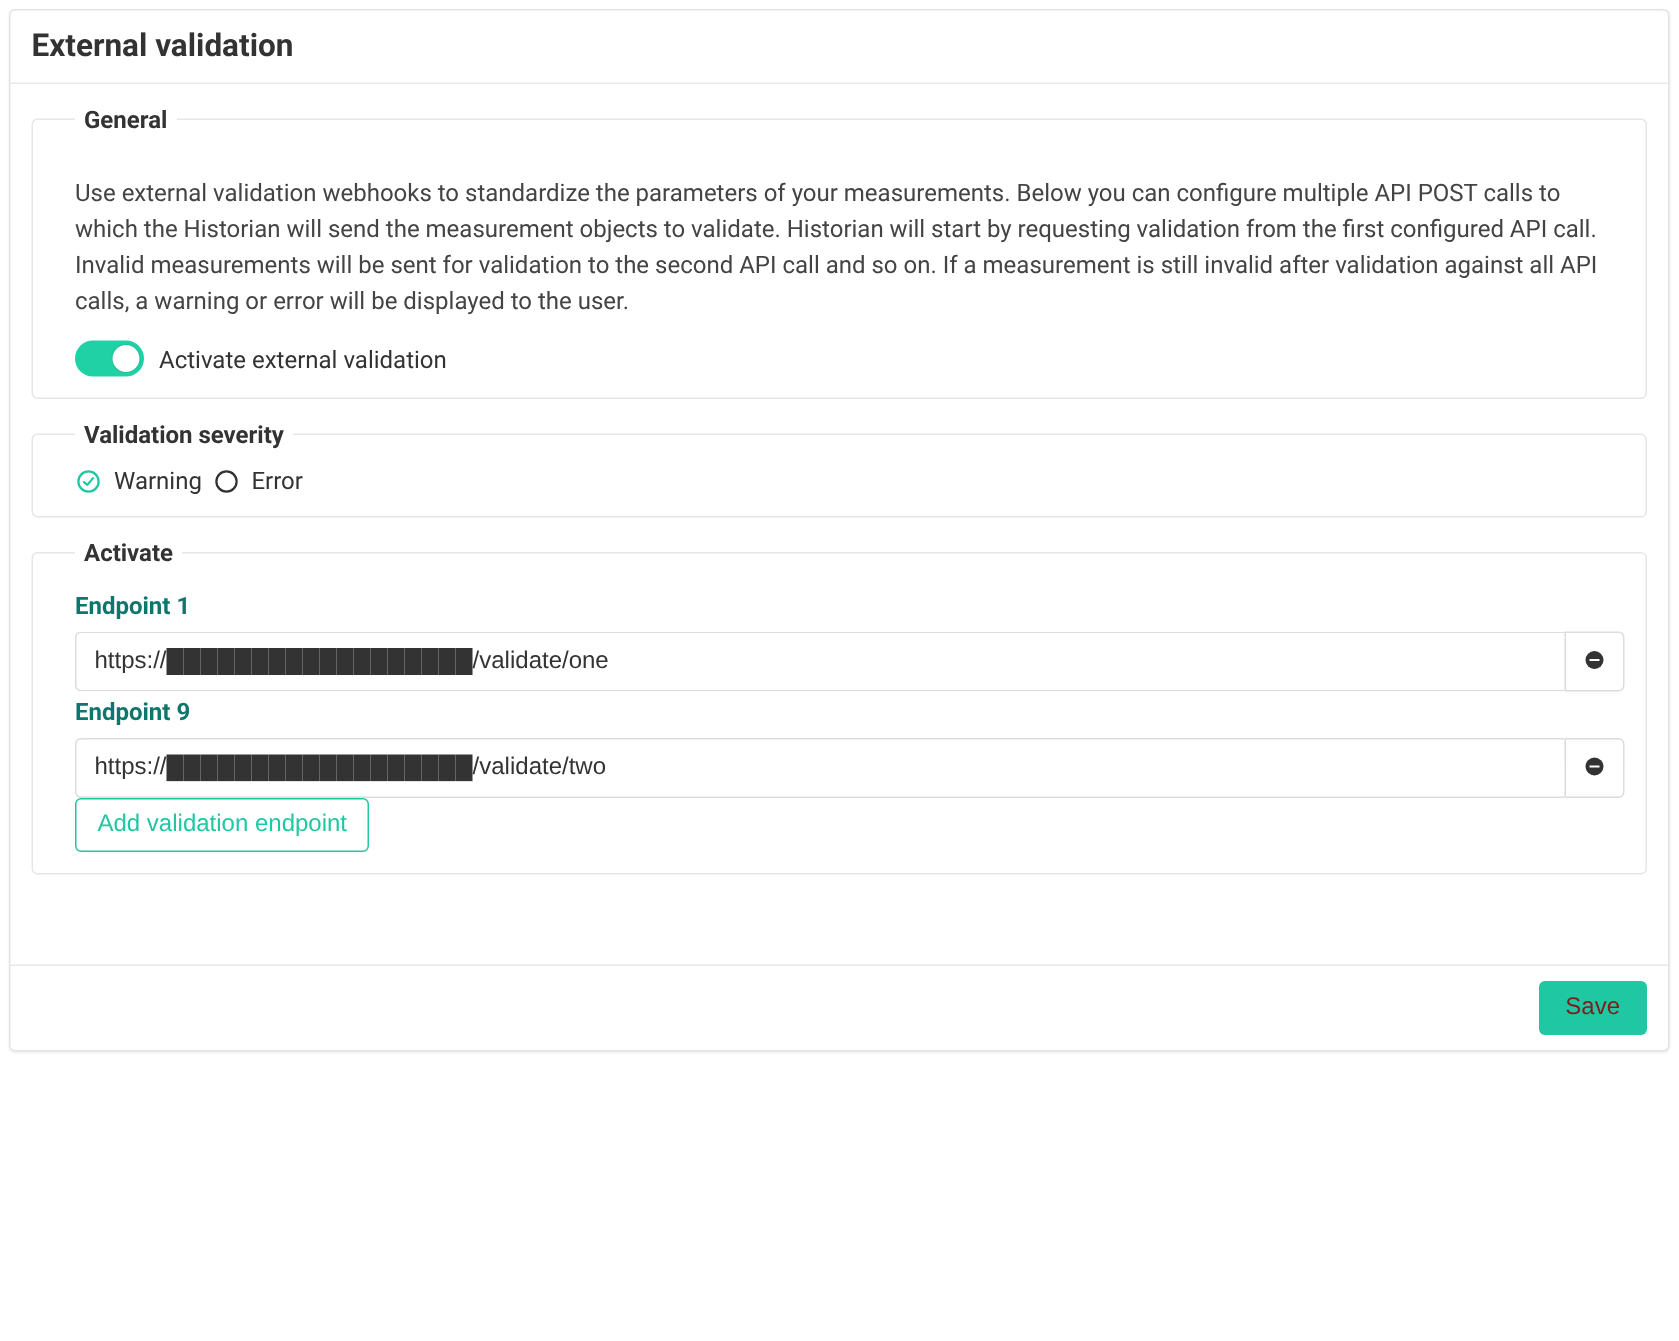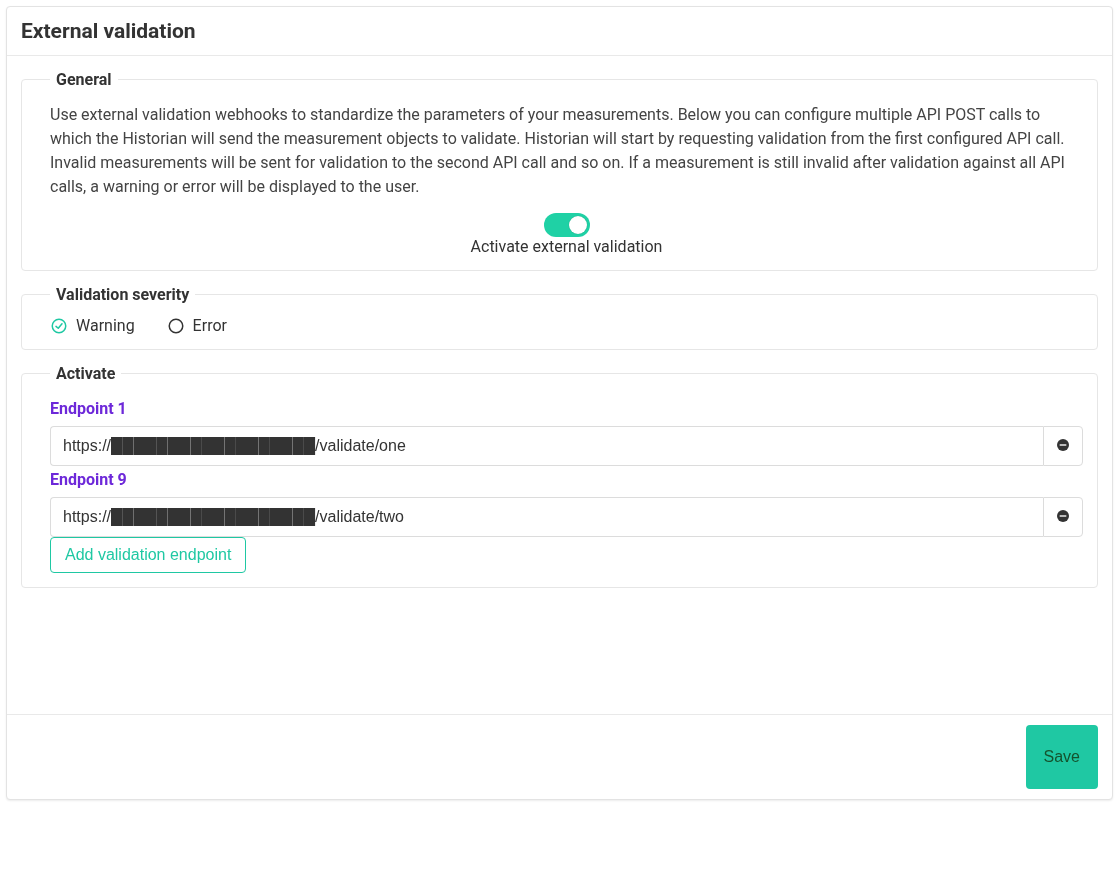--- a/index.html
+++ b/index.html
@@ -11,21 +11,21 @@
     color: #333;
     background: #fff;
     width: 1119px;
     height: 894px;
     overflow: hidden;
   }
   .panel {
     position: relative;
     margin: 6px;
     width: 1107px;
-    height: 794px;
+    height: 695px;
     border: 1px solid #e3e3e3;
     border-radius: 4px;
     box-shadow: 0 1px 2px rgba(0,0,0,0.08);
     background: #fff;
     display: flex;
     flex-direction: column;
   }
   .panel-header {
     padding: 12px 14px;
     border-bottom: 1px solid #e9e9e9;
@@ -51,26 +51,26 @@
     font-weight: 700;
     font-size: 16px;
     color: #333;
     padding: 0 6px;
     margin-left: 0;
   }
   .description {
     font-size: 16px;
     line-height: 1.5;
     color: #444;
-    margin: 2px 0 14px 0;
+    margin: 16px 0 14px 0;
   }
   .toggle-row {
     display: flex;
     align-items: center;
-    flex-direction: column;
+    gap: 10px;
   }
   .switch {
     position: relative;
     display: inline-block;
     width: 46px;
     height: 24px;
     flex-shrink: 0;
   }
   .slider {
     position: absolute;
@@ -91,42 +91,42 @@
     border-radius: 50%;
     transition: .2s;
     box-shadow: 0 0 1px rgba(0,0,0,0.3);
   }
   .toggle-label {
     font-size: 16px;
     color: #333;
   }
   .radio-row {
     display: flex;
-    gap: 32px;
+    gap: 7px;
     align-items: center;
     font-size: 16px;
   }
   .radio-option {
     display: inline-flex;
     align-items: center;
     gap: 8px;
     cursor: pointer;
   }
   .radio-icon {
     width: 18px;
     height: 18px;
     display: inline-flex;
     align-items: center;
     justify-content: center;
   }
   .radio-icon svg { width: 18px; height: 18px; }
   .endpoint-label {
     font-weight: 700;
     font-size: 16px;
-    color: #6d28d9;
+    color: #0f766e;
     margin-top: 4px;
     margin-bottom: 8px;
   }
   .endpoint-row {
     display: flex;
     align-items: stretch;
   }
   .endpoint-input {
     flex: 1 1 auto;
     height: 40px;
@@ -160,24 +160,24 @@
     cursor: pointer;
   }
   .panel-footer {
     border-top: 1px solid #e9e9e9;
     padding: 10px 14px;
     display: flex;
     justify-content: flex-end;
   }
   .save-btn {
     background: #1fc8a3;
-    color: #14532d;
+    color: #7f1d1d;
     border: none;
     border-radius: 4px;
-    padding: 23px 18px;
+    padding: 9px 18px;
     font-size: 16px;
     cursor: pointer;
   }
 </style>
 </head>
 <body>
 
 <div class="panel">
 
   <div class="panel-header">

